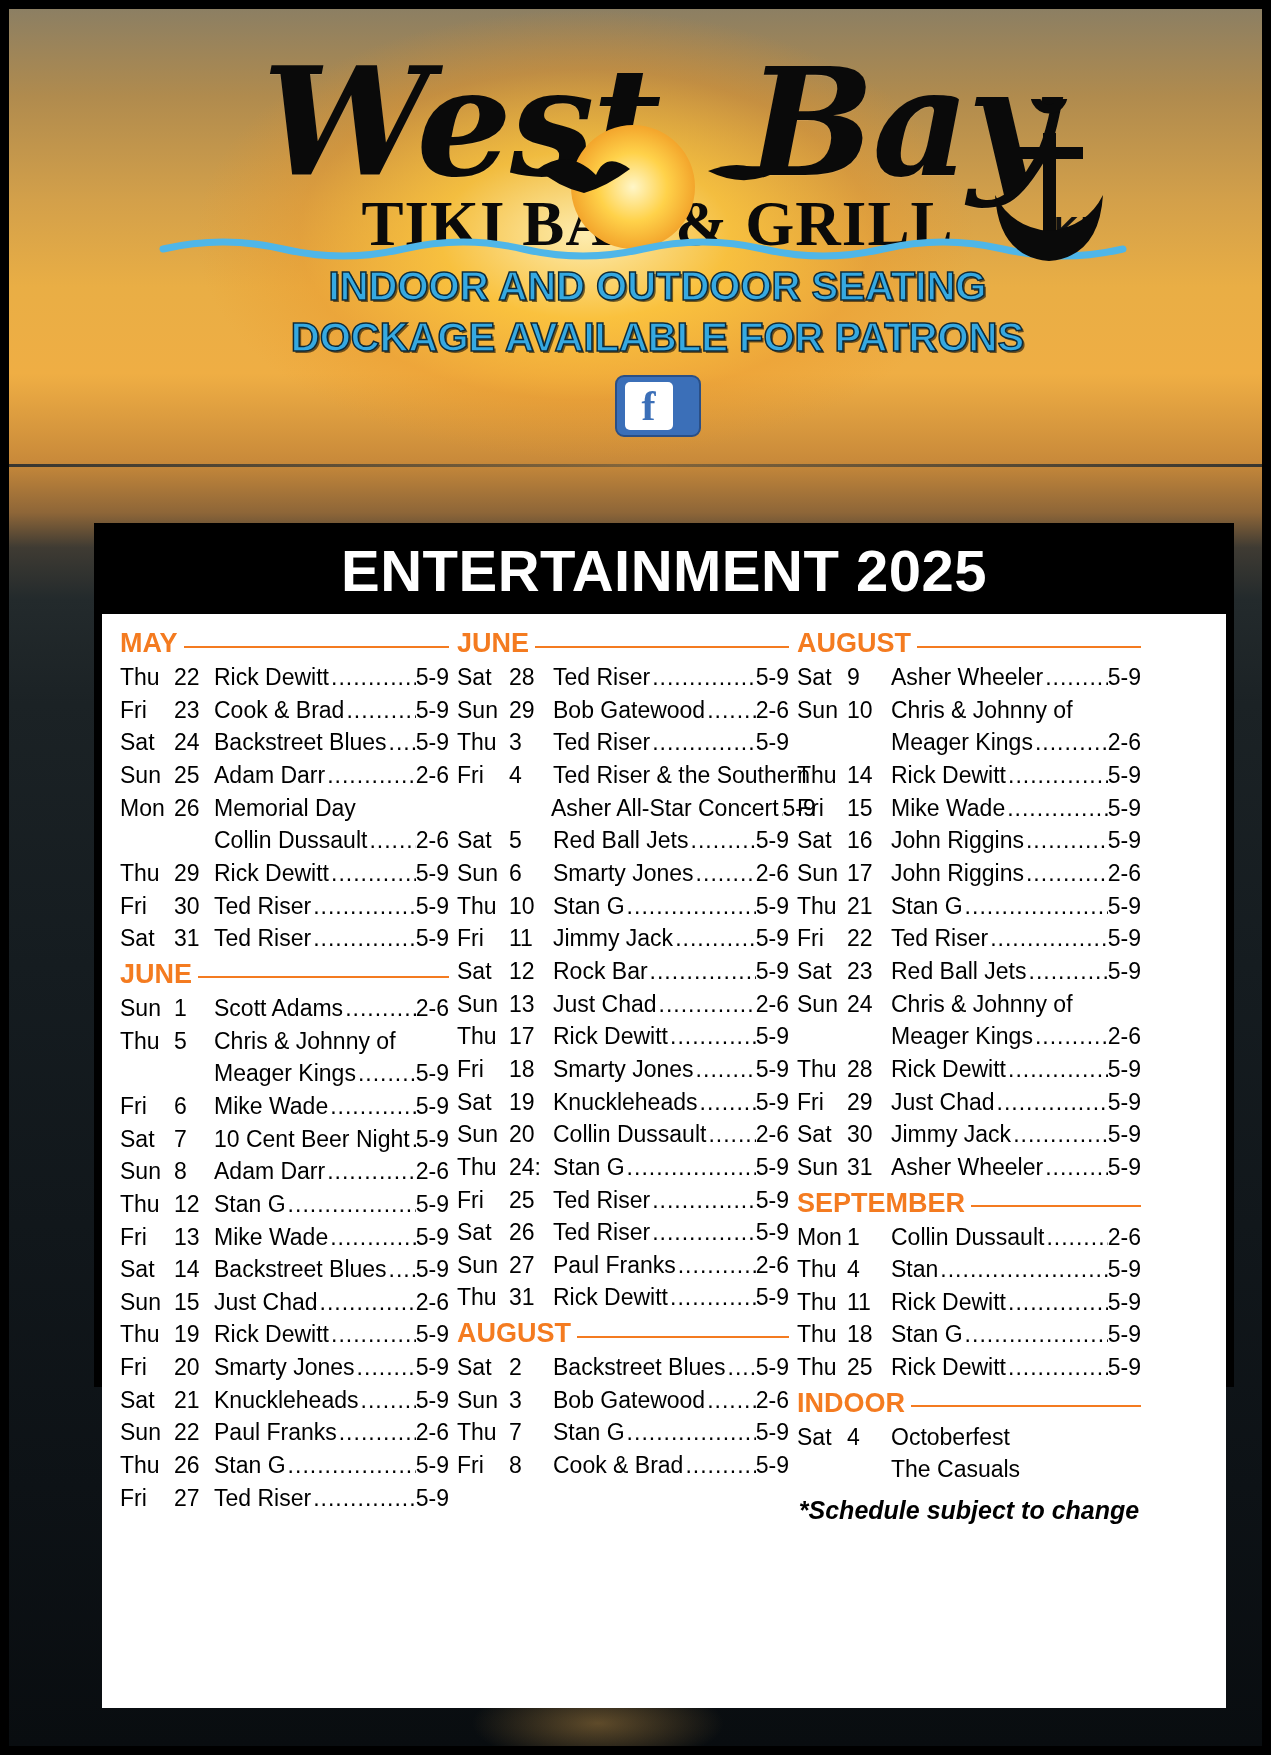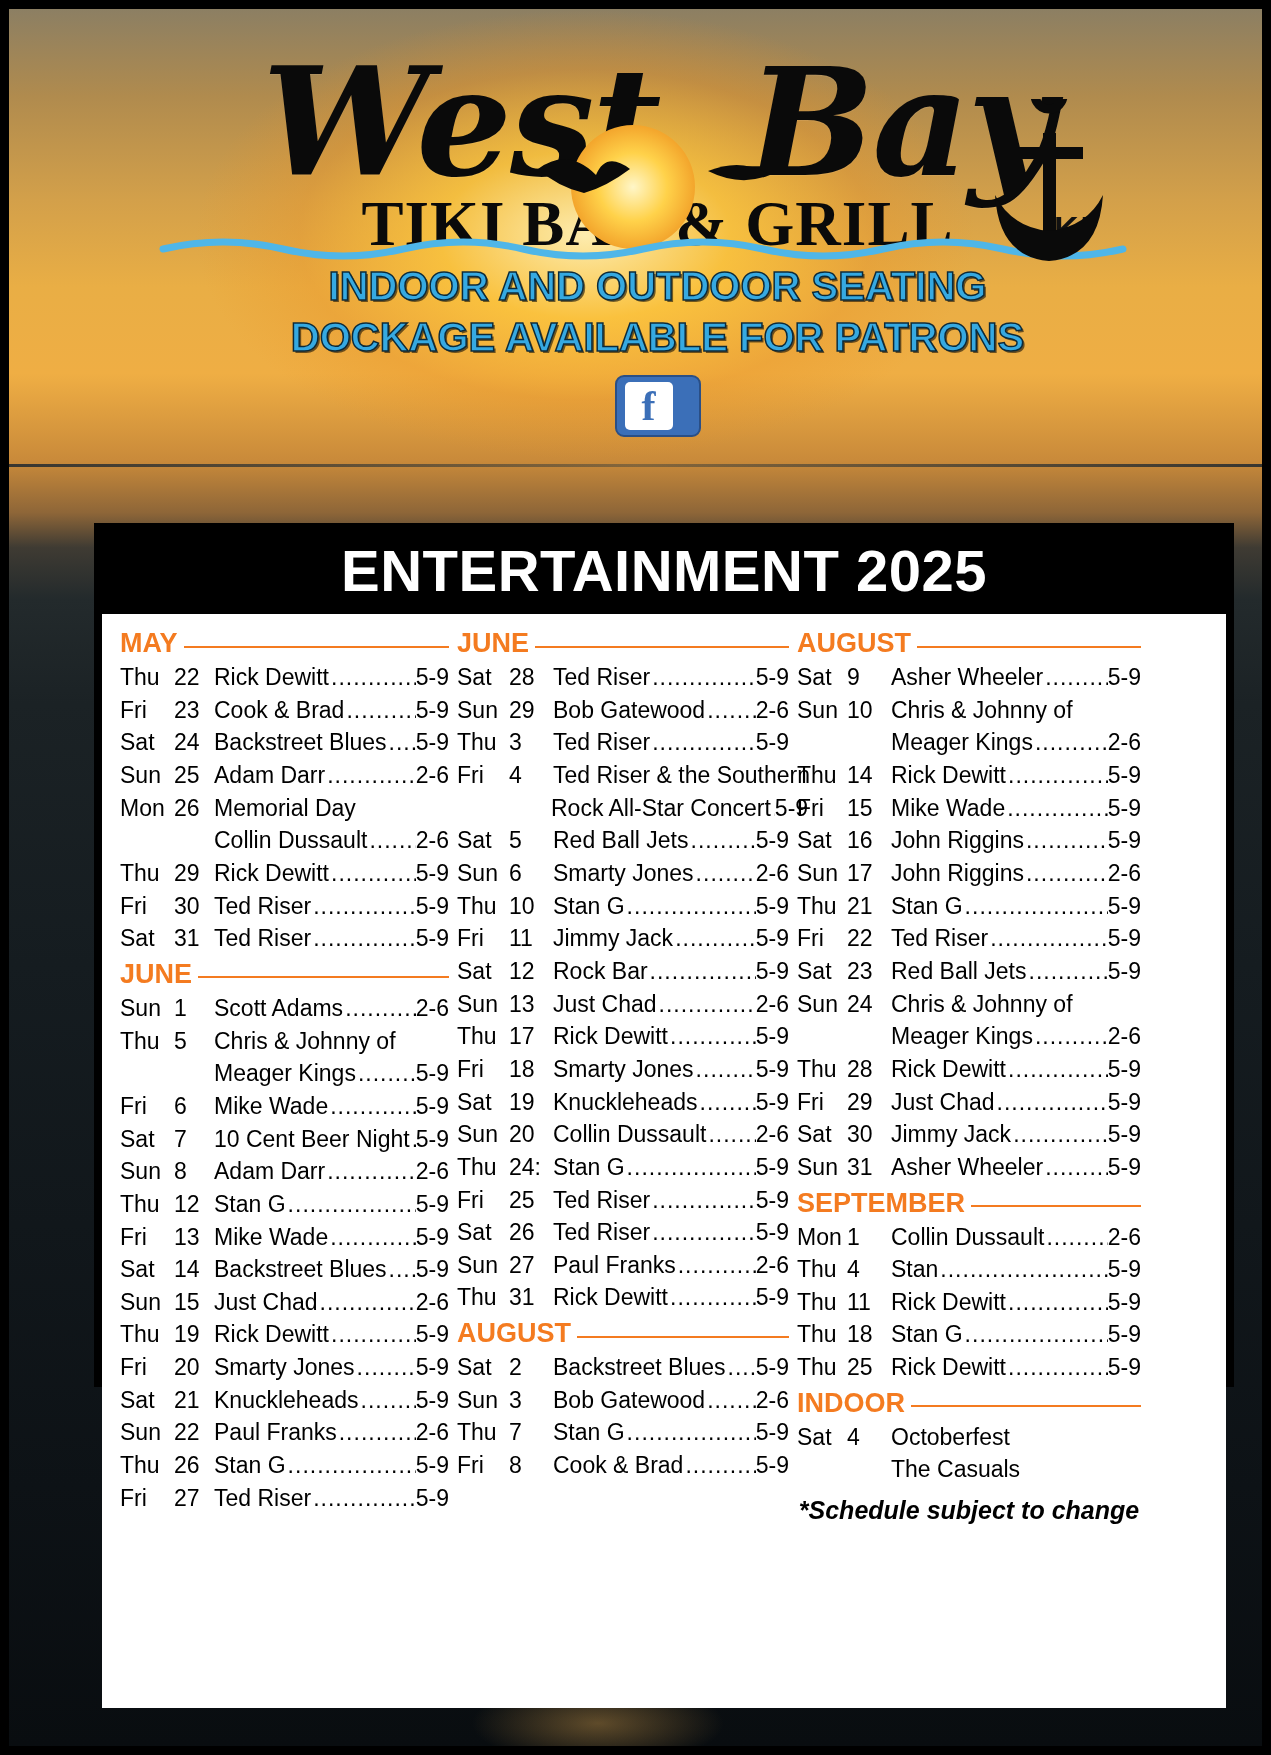--- a/index.html
+++ b/index.html
@@ -425,21 +425,21 @@
             <span class="time">5-9</span>
           </div>
           <div class="ev">
             <span class="dow">Fri</span>
             <span class="dom">4</span>
             <span class="act">Ted Riser &amp; the Southern</span>
             <span class="dots"></span>
             <span class="time"></span>
           </div>
           <div class="ev cont2">
-            <span class="act">Rock All-Star Concert</span>
+            <span class="act">Asher All-Star Concert</span>
             <span class="dots">........................................................................................................................</span>
             <span class="time">5-9</span>
           </div>
           <div class="ev">
             <span class="dow">Sat</span>
             <span class="dom">5</span>
             <span class="act">Red Ball Jets</span>
             <span class="dots">........................................................................................................................</span>
             <span class="time">5-9</span>
           </div>

